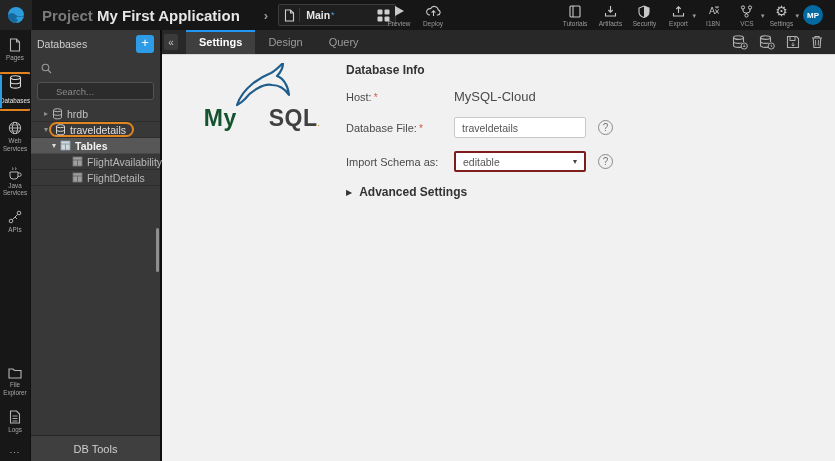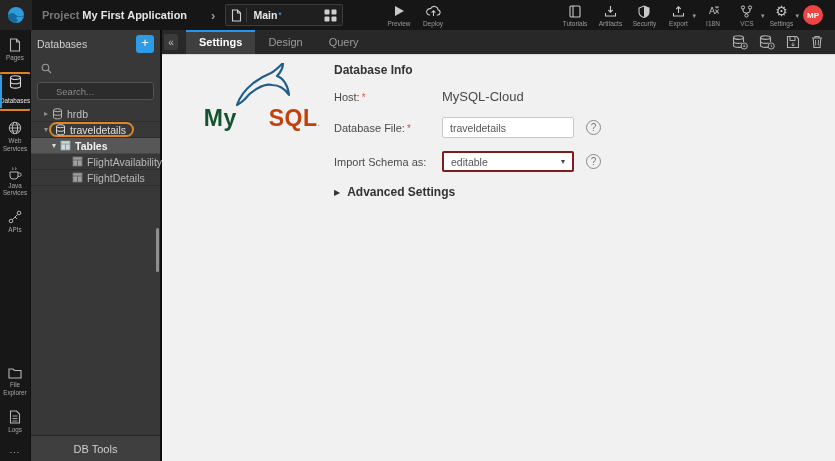--- a/index.html
+++ b/index.html
@@ -3,21 +3,21 @@
 <meta charset="utf-8">
 <style>
   * { margin:0; padding:0; box-sizing:border-box; }
   html,body { width:835px; height:461px; overflow:hidden; background:#111;
     font-family:"Liberation Sans","DejaVu Sans",sans-serif; }
   svg { display:block; }
 
   
   .topbar { height:30px; background:#161616; display:flex; align-items:center; position:relative; }
   .logo-box { width:32px; height:30px; background:#242424; display:flex; align-items:center; justify-content:center; }
-  .project-title { margin-left:10px; font-size:11px; font-weight:bold; white-space:nowrap; }
+  .project-title { margin-left:10px; font-size:15px; font-weight:bold; white-space:nowrap; }
   .project-title .pfx { color:#7a7a7a; }
   .project-title .pname { color:#e6e6e6; }
   .proj-chevron { color:#9a9a9a; font-size:13px; margin-left:24px; font-weight:bold; }
   .page-widget { margin-left:10px; height:22px; width:118px; background:#1f1f1f; border:1px solid #3c3c3c; border-radius:2px; display:flex; align-items:center; padding:0 5px; }
   .page-widget .sep { width:1px; height:14px; background:#3c3c3c; margin:0 6px 0 4px; }
   .page-name { color:#e8e8e8; font-size:10.5px; font-weight:bold; }
   .page-mod { color:#4f9fe0; font-size:9px; vertical-align:super; margin-left:1px; }
   .page-widget .grid { margin-left:auto; }
 
   .tb-actions { display:flex; align-items:flex-start; }
@@ -69,24 +69,24 @@
   .tab { padding:0 13px; font-size:11px; color:#9b9b9b; height:24px; line-height:24px; cursor:pointer; }
   .tab.active { background:#3f3f3f; color:#fff; font-weight:bold; box-shadow:inset 0 2px 0 #2196f3; }
   .tab-tools { margin-left:auto; display:flex; align-items:center; gap:11px; padding-right:12px; }
   .tab-tools .tt { cursor:pointer; color:#b0b0b0; }
 
   .content { flex:1; position:relative; background:#f1f1f1; border-top:1px solid #d8d8d8; }
 
   
   .mysql-logo { position:absolute; left:40px; top:8px; width:120px; text-align:center; }
   .mysql-word { font-size:23px; font-weight:bold; letter-spacing:0.5px; line-height:1; margin-top:-2px; }
-  .mysql-word .my { color:#14532d; } .mysql-word .sql { color:#c2410c;margin-left:32px; } .mysql-word .reg { color:#e8890c; font-size:8px; }
-
-  
-  .db-form { position:absolute; left:172px; top:8px; color:#4a4a4a; }
+  .mysql-word .my { color:#14532d; } .mysql-word .sql { color:#404040;margin-left:32px; } .mysql-word .reg { color:#e8890c; font-size:8px; }
+
+  
+  .db-form { position:absolute; left:184px; top:8px; color:#4a4a4a; }
   .form-heading { font-size:12px; font-weight:bold; color:#333; margin-bottom:12px; }
   .frow { display:flex; align-items:center; margin-bottom:13px; font-size:11px; }
   .flabel { width:108px; flex:none; color:#4a4a4a; }
   .req { color:#d9534f; margin-left:2px; font-size:10px; }
   .fvalue { font-size:13px; color:#4a4a4a; }
   .tinput { width:132px; height:21px; background:#fff; border:1px solid #c9c9c9; border-radius:2px; font-size:10.5px; color:#555; padding:0 7px; outline:none; font-family:"Liberation Sans",sans-serif; }
   .fselect { width:132px; height:21px; background:#fff; border:2px solid #7f1d1d; border-radius:2px; font-size:10.5px; color:#555; padding:0 7px; display:flex; align-items:center; cursor:pointer; }
   .fselect .car { margin-left:auto; font-size:8px; color:#444; }
   .help { width:15px; height:15px; border:1px solid #8a8a8a; border-radius:50%; color:#777; font-size:10px; display:flex; align-items:center; justify-content:center; margin-left:12px; cursor:pointer; }
   .advanced { display:flex; align-items:center; font-size:12px; font-weight:bold; color:#333; margin-top:4px; cursor:pointer; }
@@ -209,21 +209,21 @@
       <span class="lab">VCS</span>
     </div>
     <span class="tb-caret">▾</span>
     <div class="tb-item">
       <span class="ic gear-glyph">⚙</span>
       <span class="lab">Settings</span>
     </div>
     <span class="tb-caret">▾</span>
   </div>
 
-  <div class="avatar" style="position:absolute; right:4px; top:5px; background:#ef4444;">MP</div>
+  <div class="avatar" style="position:absolute; right:4px; top:5px; background:#0369a1;">MP</div>
 </div>
 
 <div class="workspace">
 
   <div class="rail">
     <div class="rail-item">
       <svg width="12" height="14" viewBox="0 0 12 14">
         <path d="M1.5,1 h6 l3,3 v9 h-9 Z" fill="none" stroke="#b5b5b5" stroke-width="1.1"></path>
         <path d="M7.5,1 v3 h3" fill="none" stroke="#b5b5b5" stroke-width="1.1"></path>
       </svg>

